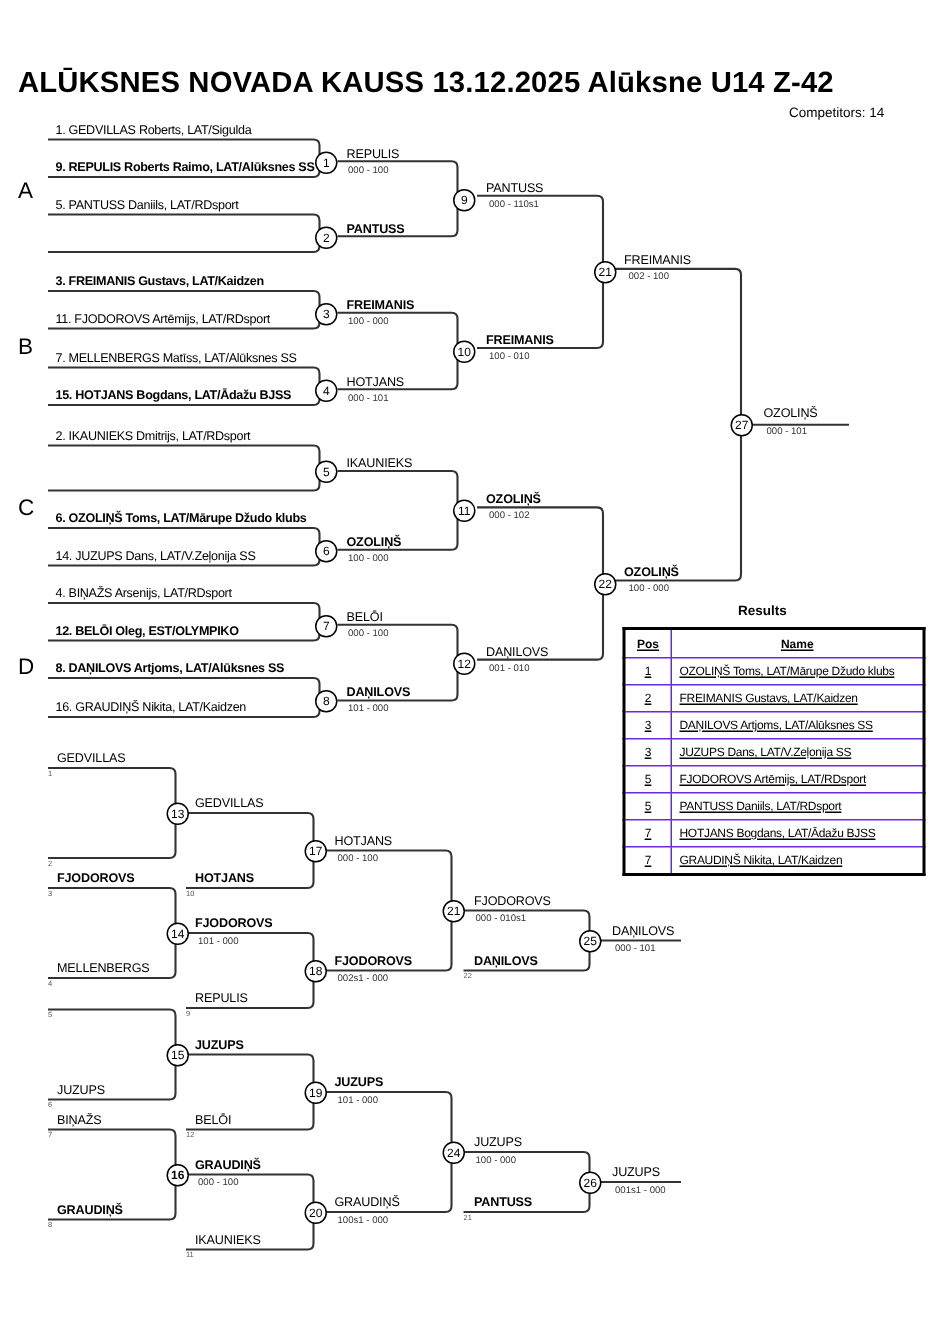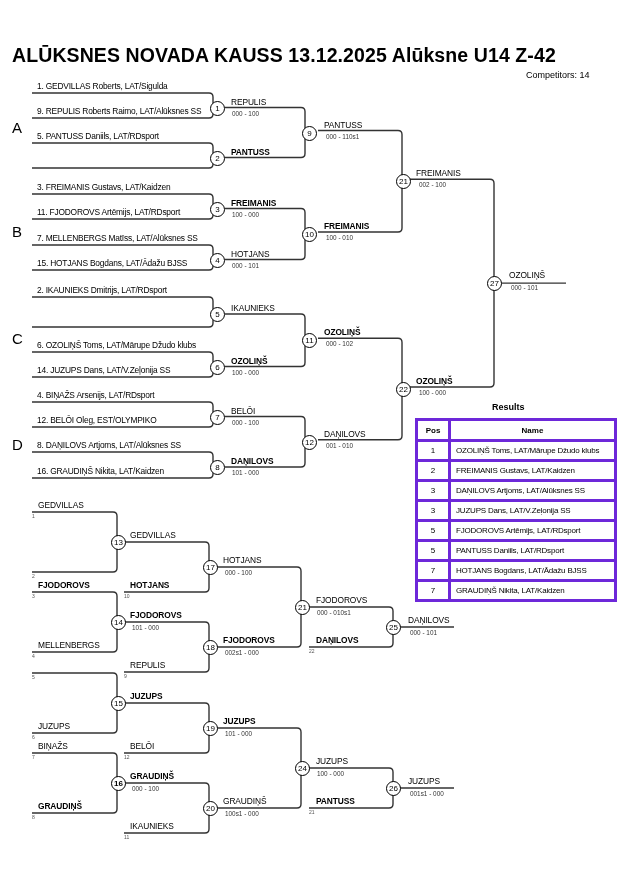--- a/index.html
+++ b/index.html
@@ -3,29 +3,29 @@
 <meta charset="utf-8">
 <style>
   html,body{margin:0;padding:0;background:#fff;}
   body{width:630px;height:891px;position:relative;overflow:hidden;font-family:"Liberation Sans",sans-serif;color:#000;}
   #lines{position:absolute;left:0;top:0;width:630px;height:891px;}
   .t{position:absolute;white-space:nowrap;line-height:1;}
   .title{left:12px;top:46px;font-size:19.5px;font-weight:bold;letter-spacing:0.1px;}
   .comp{left:526px;top:71px;font-size:9px;}
   .pool{font-size:15px;left:12px;}
   .entry{font-size:8.4px;letter-spacing:-0.2px;}
-  .entry.b{font-weight:normal;}
+  .entry.b{font-weight:bold;}
   .name{font-size:8.4px;letter-spacing:-0.1px;text-align:right;}
   .name.b{font-weight:bold;}
   .score{font-size:6.4px;color:#333;}
   .seed{font-size:5px;color:#555;}
   .circ{position:absolute;width:13px;height:13px;border:1px solid #000;border-radius:50%;background:#fff;font-size:8px;text-align:center;line-height:13px;}
   .results-title{left:492px;top:403px;font-size:9px;font-weight:bold;}
   table.res{position:absolute;left:415px;top:418px;width:202px;border-collapse:collapse;border:2px solid #000;font-size:8px;}
-  table.res th,table.res td{border:3px solid #6d28d9;height:17px;padding:0;}
+  table.res th,table.res td{border:1px solid #6d28d9;height:17px;padding:0;text-decoration:underline;}
   table.res th{font-weight:bold;text-align:center;height:18px;}
   table.res td.pos{width:30px;text-align:center;}
   table.res td.nm{padding-left:5px;white-space:nowrap;overflow:visible;letter-spacing:-0.2px;}
 </style>
 </head>
 <body>
 
 <svg id="lines" xmlns="http://www.w3.org/2000/svg">
     <path d="M32 93 H209 Q213 93 213 97 V114 Q213 118 209 118 H32" fill="none" stroke="#333" stroke-width="1.4"></path>
     <path d="M32 143 H209 Q213 143 213 147 V164 Q213 168 209 168 H32" fill="none" stroke="#333" stroke-width="1.4"></path>

